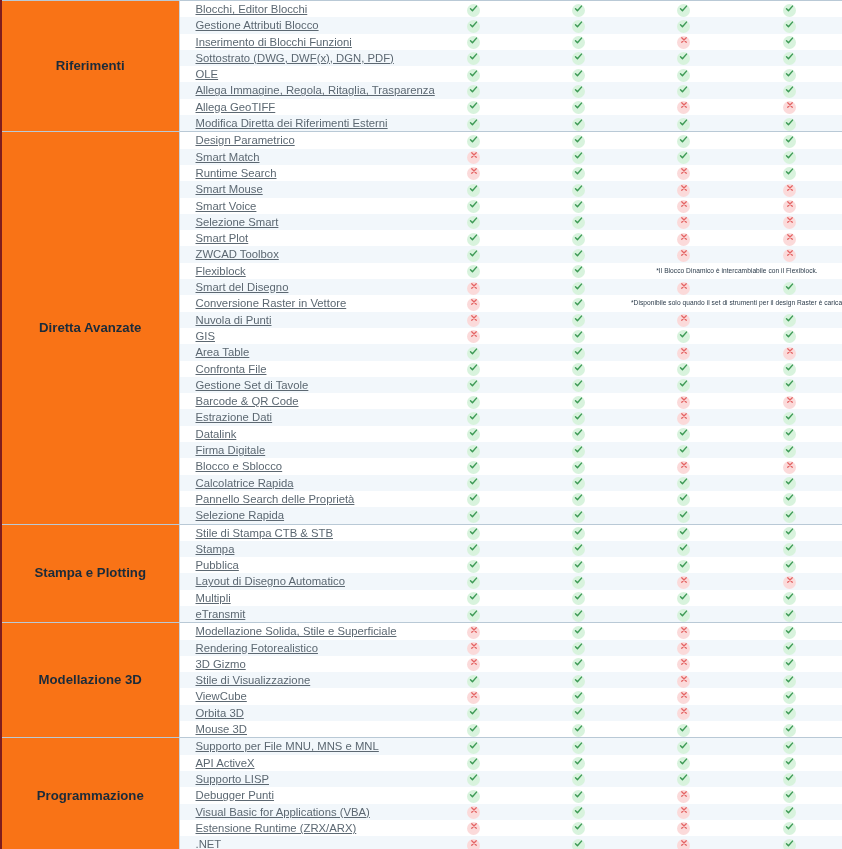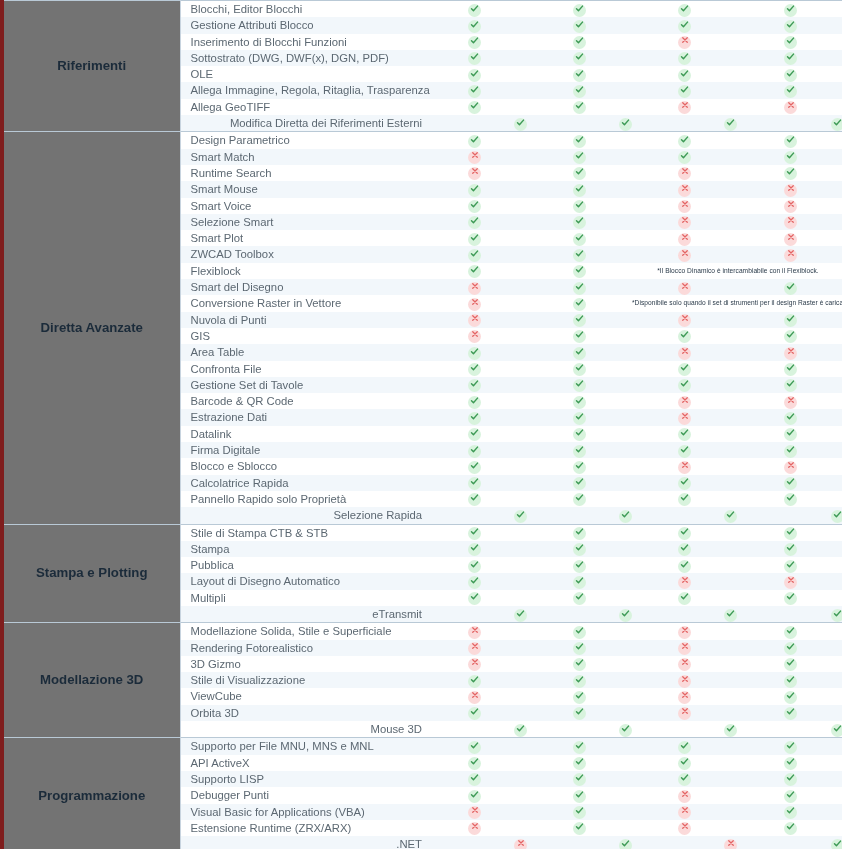--- a/index.html
+++ b/index.html
@@ -55,46 +55,47 @@
     vertical-align: middle;
     border: 0;
   }
   tr.row td { height: 16.3px; }
 
   td.cat {
     font-size: 13.2px;
     font-weight: bold;
     color: #1b2b3a;
     text-align: center;
-    background: #737373;
+    background: #f97316;
     border-right: 1px solid #c8d4df;
-    border-left: 4px solid #7f1d1d;
+    border-left: 2px solid #7f1d1d;
     vertical-align: middle;
   }
   td.feat {
-    padding-left: 10px;
+    padding-left: 16px;
     white-space: nowrap;
     color: #5c6872;
+    text-decoration: underline;
   }
   td.mark { text-align: center; }
   td.note {
     text-align: center;
     font-size: 6.6px;
     color: #2a3a49;
     white-space: nowrap;
     letter-spacing: 0.05px;
   }
 
   
   tr.odd  td.feat, tr.odd  td.mark, tr.odd  td.note  { background: #f2f7fb; }
   tr.even td.feat, tr.even td.mark, tr.even td.note  { background: #ffffff; }
 
   
   tr.sec-first td { border-top: 1px solid #b9c9d6; }
-  tr.sec-last  td { border-bottom: 1px solid #b9c9d6; text-align: right; }
+  tr.sec-last  td { border-bottom: 1px solid #b9c9d6; }
   table.cmp { border-top: 1px solid #b9c9d6; }
 
   .icon {
     display: inline-block;
     width: 13px; height: 13px;
     line-height: 13px;
     border-radius: 50%;
     font-size: 9.5px;
     text-align: center;
     vertical-align: middle;
@@ -558,21 +559,21 @@
                   <path d="M2 6.3 L4.6 8.9 L10 2.8" fill="none" stroke="currentColor" stroke-width="1.9" stroke-linecap="round" stroke-linejoin="round"></path>
                 </svg></span></td>
             <td class="mark"><span class="icon yes"><svg width="9" height="9" viewBox="0 0 12 12">
                   <path d="M2 6.3 L4.6 8.9 L10 2.8" fill="none" stroke="currentColor" stroke-width="1.9" stroke-linecap="round" stroke-linejoin="round"></path>
                 </svg></span></td>
             <td class="mark"><span class="icon yes"><svg width="9" height="9" viewBox="0 0 12 12">
                   <path d="M2 6.3 L4.6 8.9 L10 2.8" fill="none" stroke="currentColor" stroke-width="1.9" stroke-linecap="round" stroke-linejoin="round"></path>
                 </svg></span></td>
           </tr>
           <tr class="row even">
-            <td class="feat">Pannello Rapido solo Proprietà</td>
+            <td class="feat">Pannello Search delle Proprietà</td>
             <td class="mark"><span class="icon yes"><svg width="9" height="9" viewBox="0 0 12 12">
                   <path d="M2 6.3 L4.6 8.9 L10 2.8" fill="none" stroke="currentColor" stroke-width="1.9" stroke-linecap="round" stroke-linejoin="round"></path>
                 </svg></span></td>
             <td class="mark"><span class="icon yes"><svg width="9" height="9" viewBox="0 0 12 12">
                   <path d="M2 6.3 L4.6 8.9 L10 2.8" fill="none" stroke="currentColor" stroke-width="1.9" stroke-linecap="round" stroke-linejoin="round"></path>
                 </svg></span></td>
             <td class="mark"><span class="icon yes"><svg width="9" height="9" viewBox="0 0 12 12">
                   <path d="M2 6.3 L4.6 8.9 L10 2.8" fill="none" stroke="currentColor" stroke-width="1.9" stroke-linecap="round" stroke-linejoin="round"></path>
                 </svg></span></td>
             <td class="mark"><span class="icon yes"><svg width="9" height="9" viewBox="0 0 12 12">

